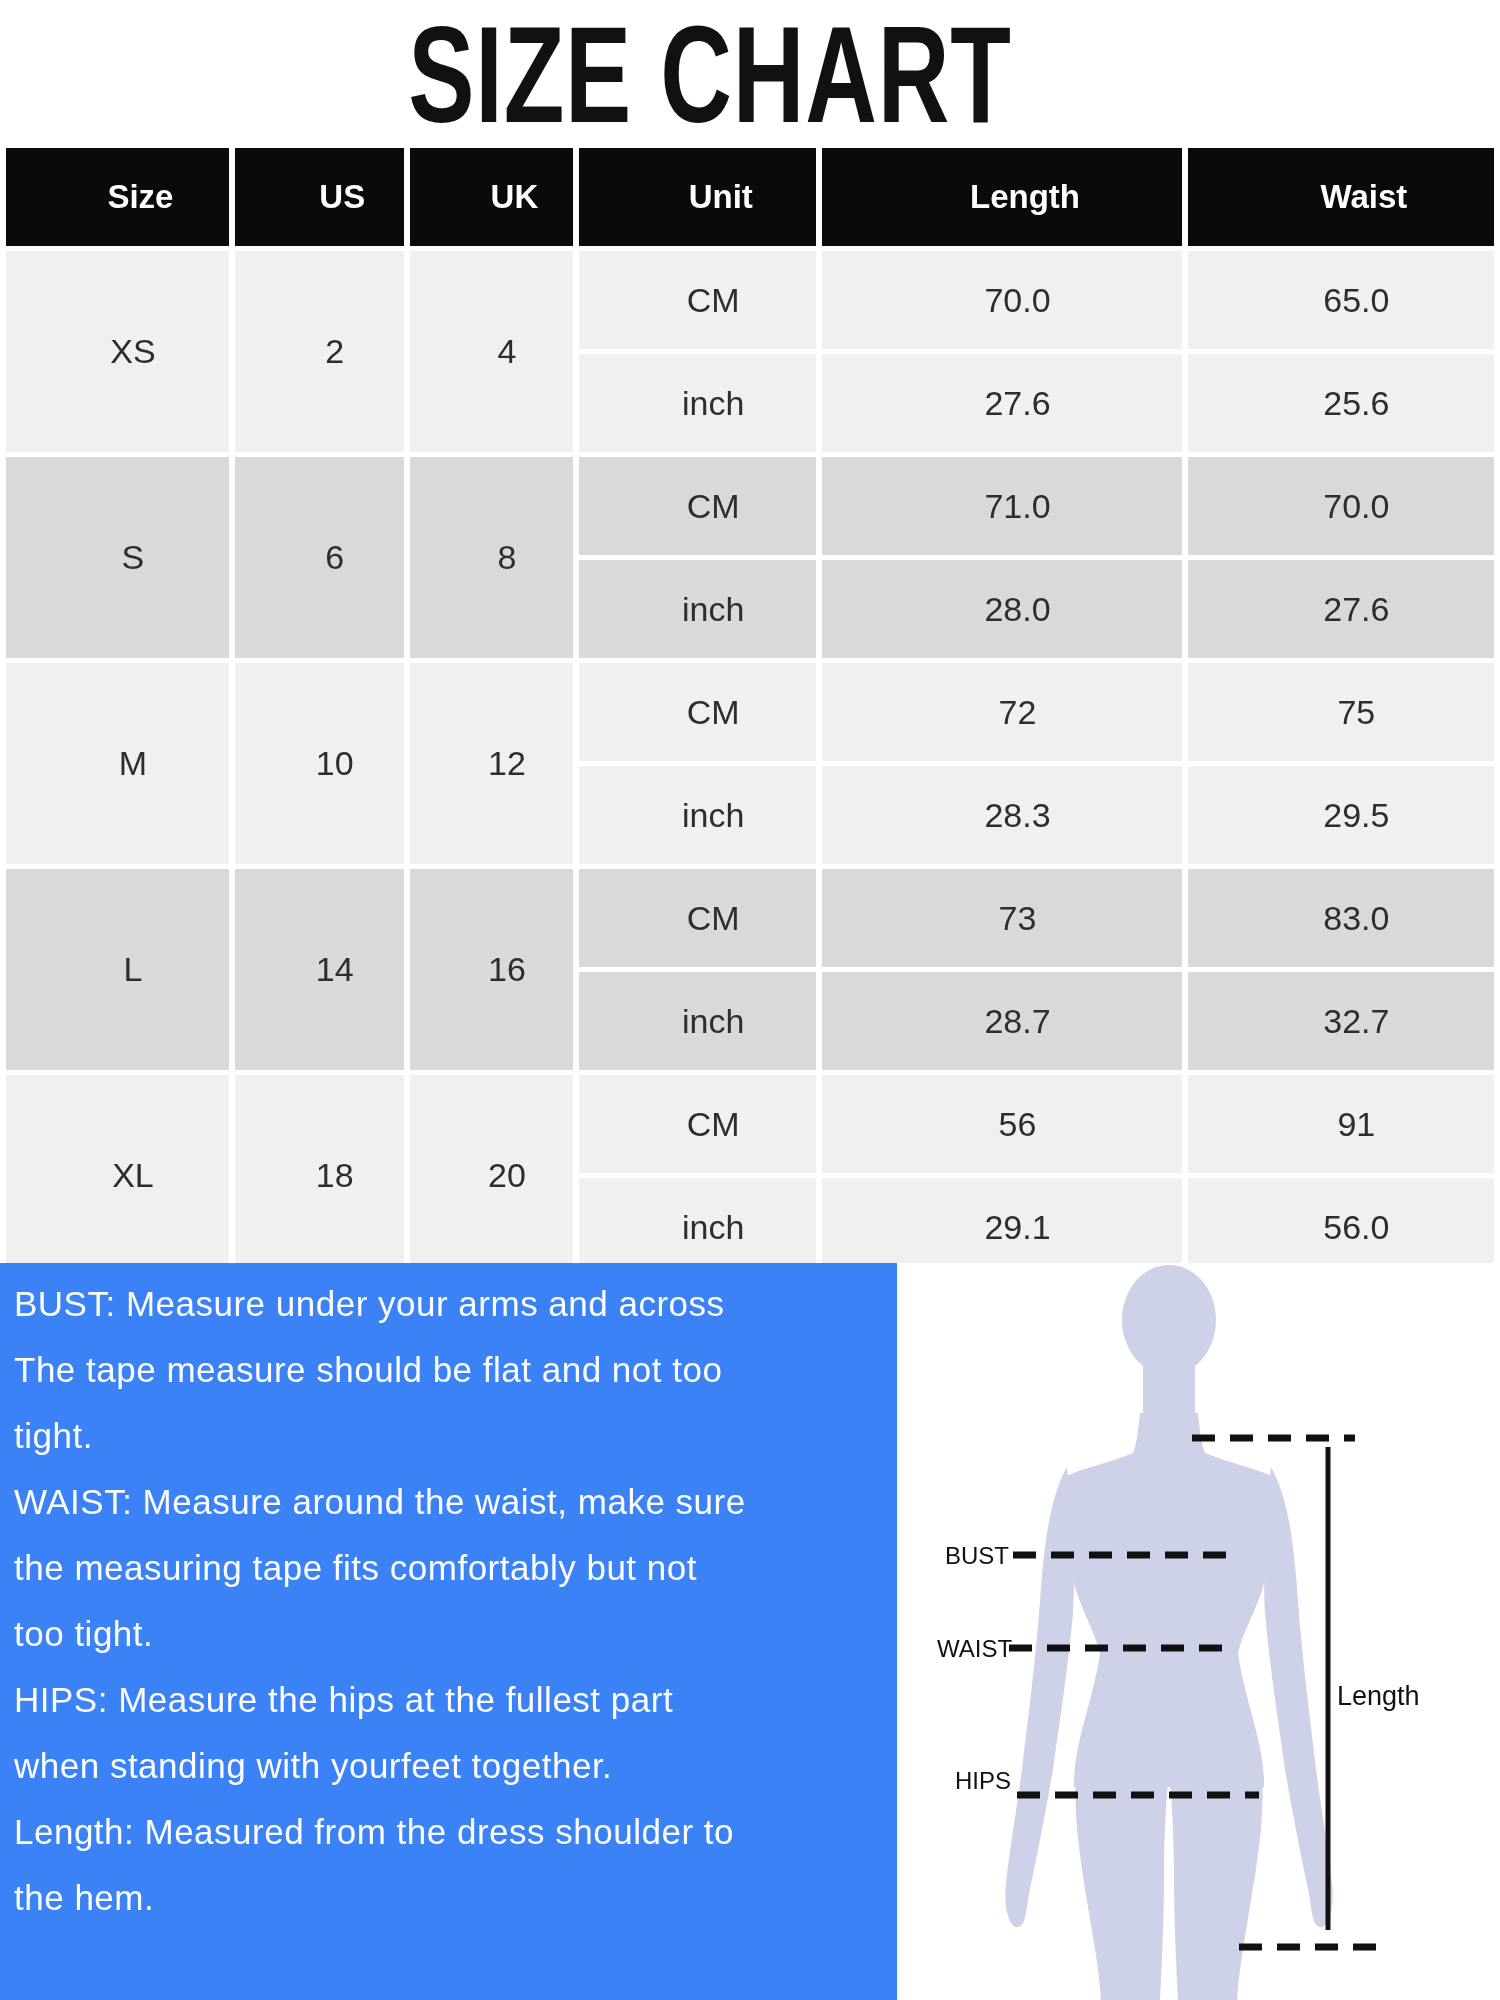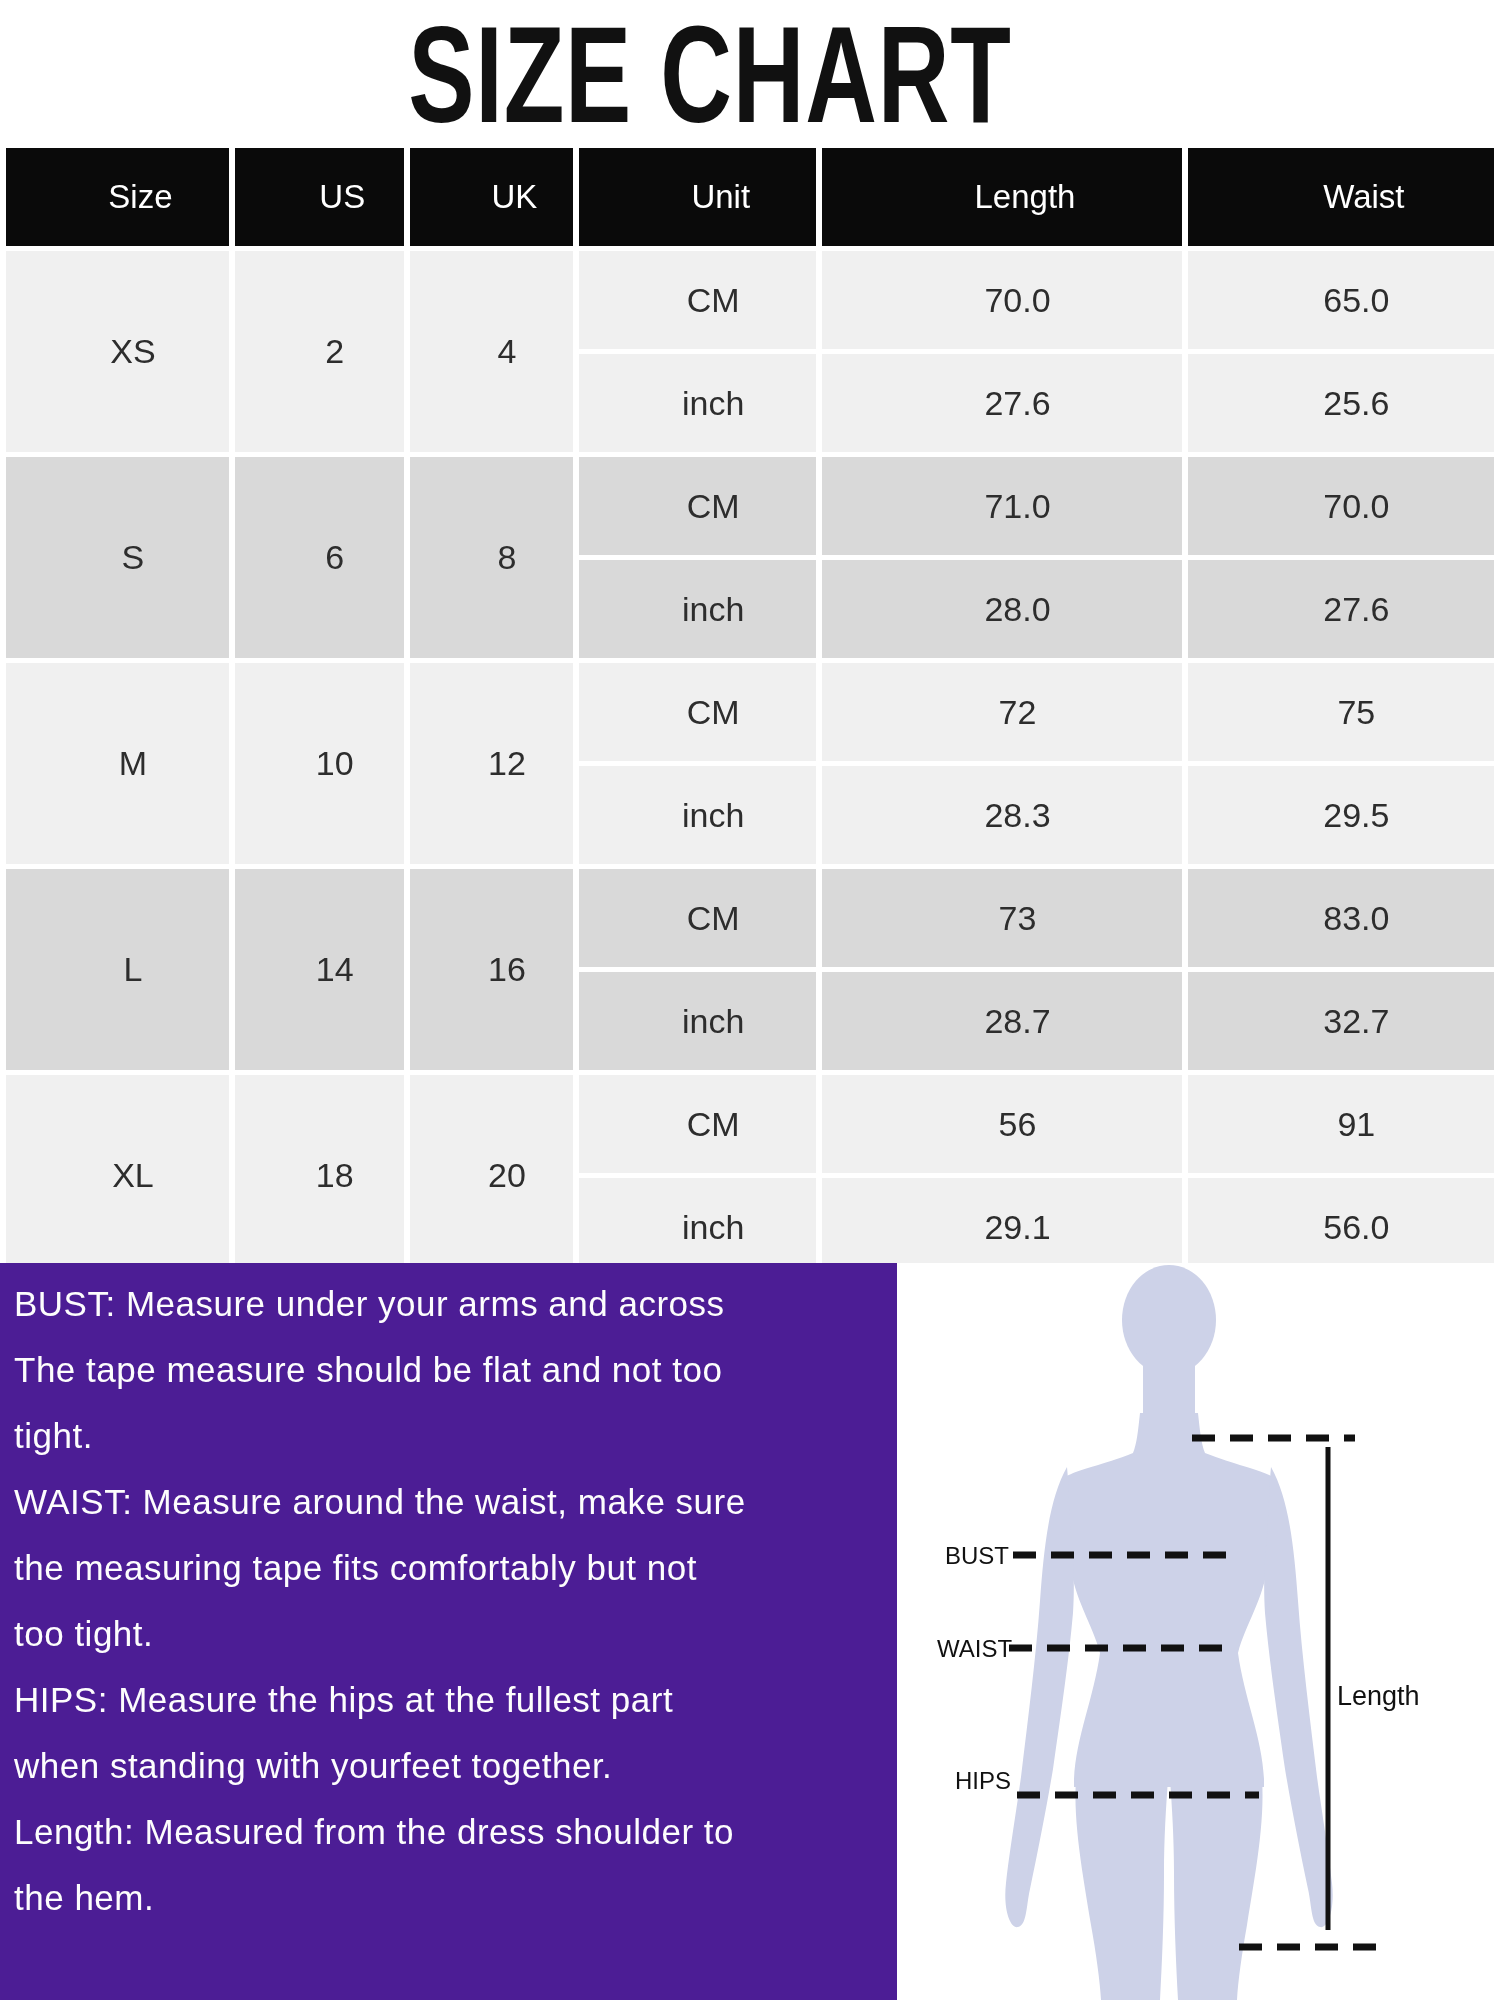--- a/index.html
+++ b/index.html
@@ -10,30 +10,30 @@
   .title{position:absolute;top:0;left:-40px;width:1500px;height:148px;
          display:flex;align-items:center;justify-content:center;color:#111;}
   .title-inner{font-size:138px;font-weight:600;line-height:1;white-space:nowrap;
                transform:scaleX(0.72);letter-spacing:1px;}
 
   
   table.size-table{position:absolute;top:143px;left:0;width:1500px;
                    border-collapse:separate;border-spacing:6px 5px;table-layout:fixed;}
   col.c-size{width:222px;} col.c-us{width:168px;} col.c-uk{width:163px;}
   col.c-unit{width:236px;} col.c-len{width:358px;} col.c-waist{width:305px;}
-  .size-table th{background:#0a0a0a;color:#ffffff;font-size:33px;font-weight:400;
+  .size-table th{background:#0a0a0a;color:#ffffff;font-size:33px;font-weight:700;
                  height:96px;text-align:center;vertical-align:middle;padding-left:47px;}
   .size-table td{font-size:34px;color:#2d2d2d;height:96px;text-align:center;
                  vertical-align:middle;font-weight:400;padding-left:32px;}
   tr.light td{background:#f0f0f0;}
   tr.dark td{background:#d9d9d9;}
 
   
   .bottom{position:absolute;top:1263px;left:0;width:1500px;height:737px;}
-  .info-box{position:absolute;left:0;top:0;width:897px;height:737px;background:#4c1d95;
+  .info-box{position:absolute;left:0;top:0;width:897px;height:737px;background:#3b82f6;
             color:#fdfdfd;padding:8px 0 0 14px;box-sizing:border-box;overflow:hidden;}
   .info-line{font-size:35px;line-height:66px;white-space:nowrap;letter-spacing:0.5px;}
 
   .figure-area{position:absolute;left:897px;top:0;width:603px;height:942px;background:#ffffff;}
   .figure-area svg{position:absolute;left:0;top:0;}
   .fig-label{position:absolute;color:#111;font-size:24px;line-height:1;white-space:nowrap;}
   .fig-label.bust{left:48px;top:281px;}
   .fig-label.waist{left:40px;top:374px;}
   .fig-label.hips{left:58px;top:506px;}
   .fig-label.length{left:440px;top:420px;font-size:27px;}

